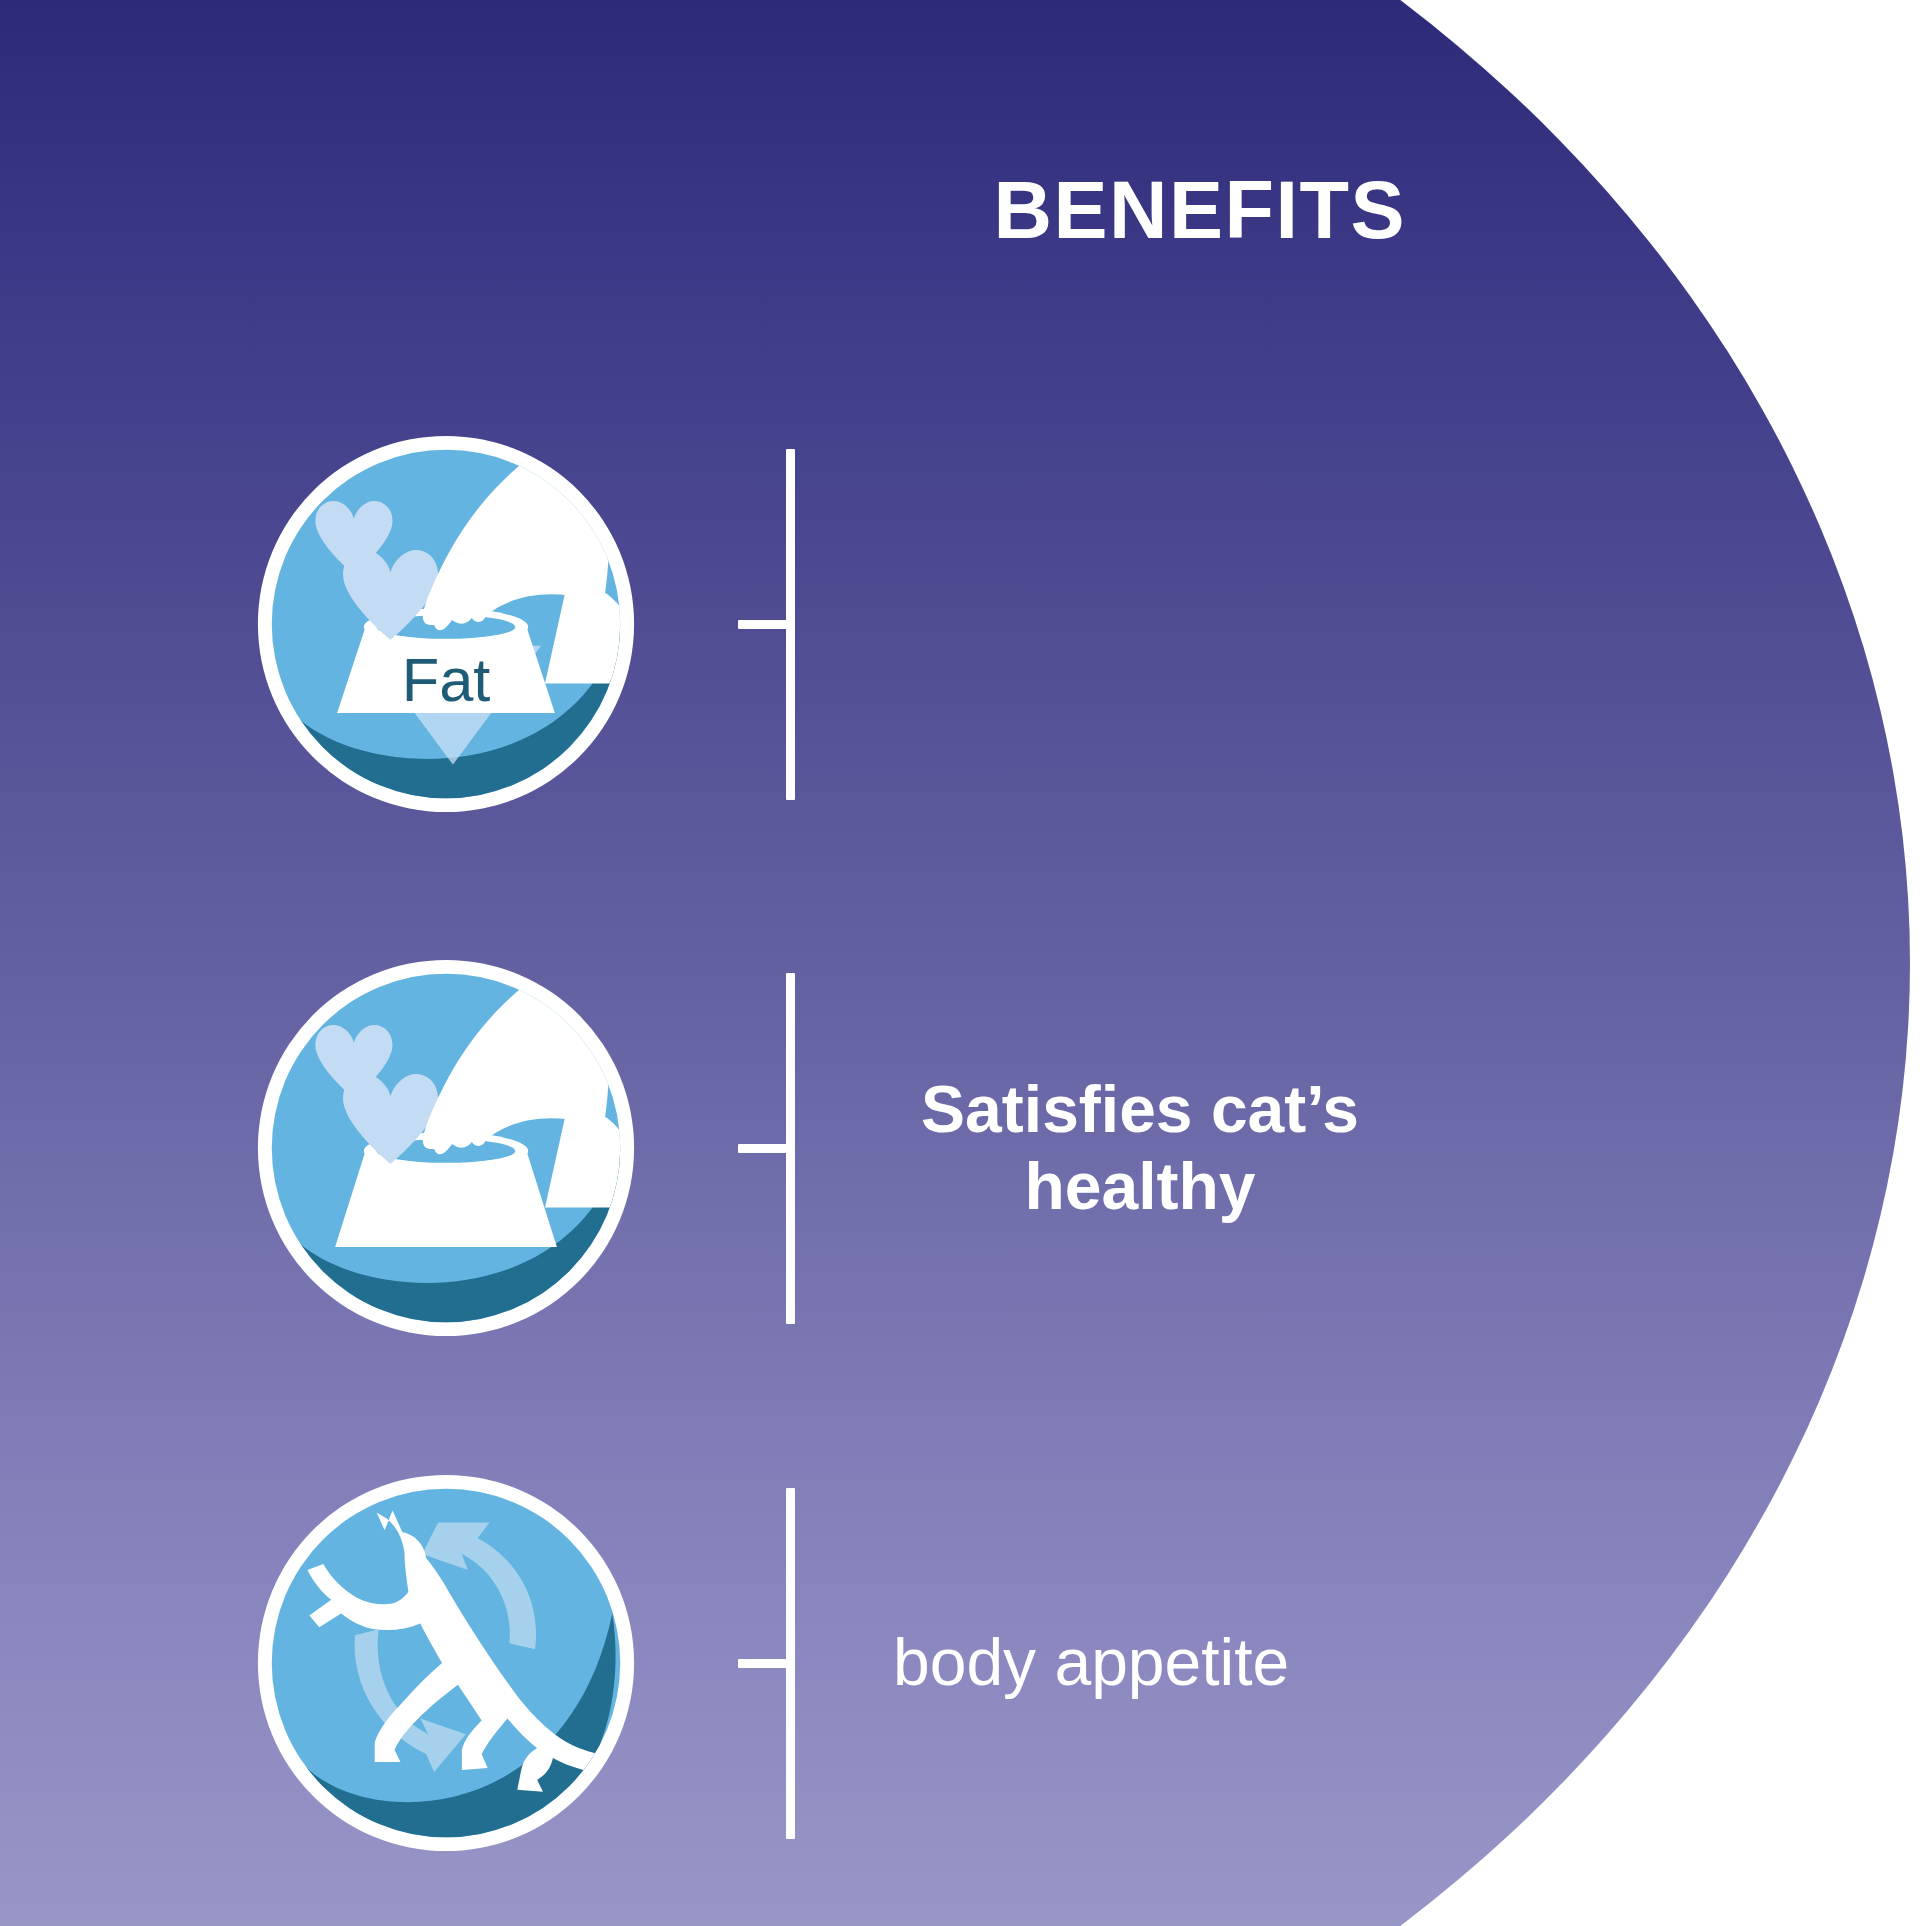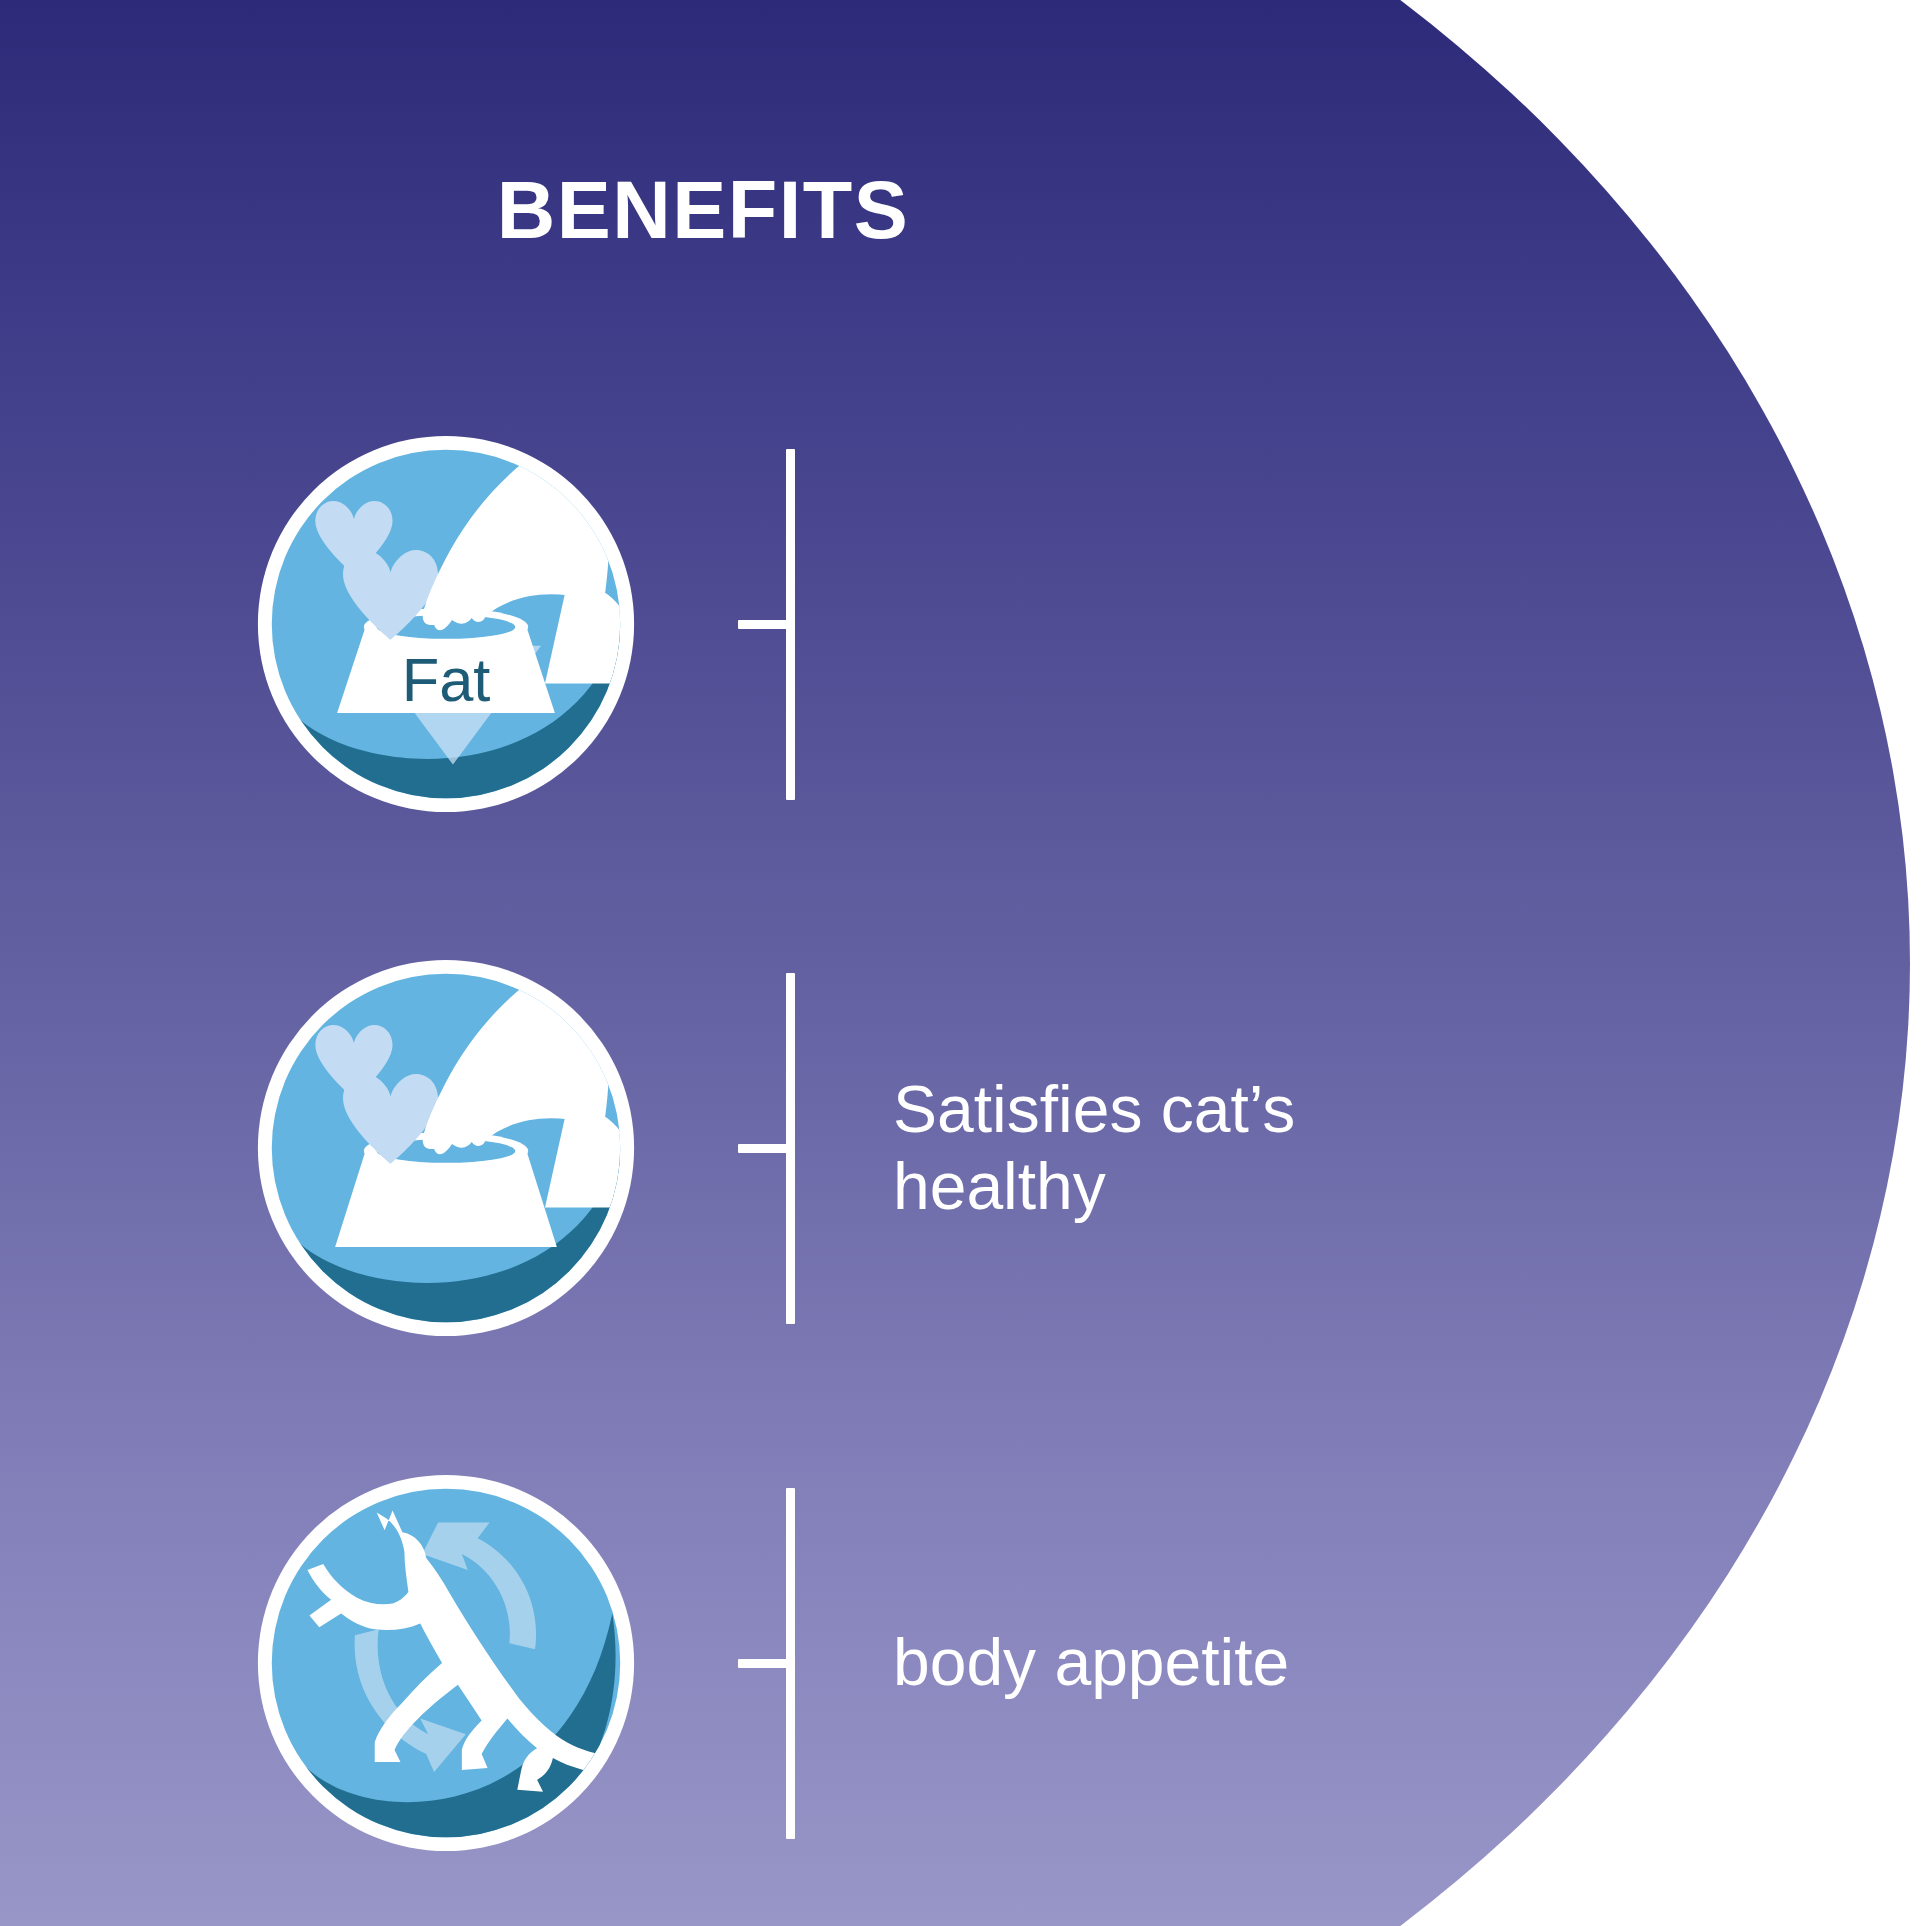--- a/index.html
+++ b/index.html
@@ -37,21 +37,21 @@
     -webkit-clip-path: ellipse(1544px 1297px at 366px 963px);
     clip-path: ellipse(1544px 1297px at 366px 963px);
   }
 
   
   #page-title {
     position: absolute;
     left: 0;
     top: 170px;
     width: 1406px;
-    text-align: center;
+    text-align: right;
     color: #ffffff;
     font-size: 81px;
     font-weight: bold;
     letter-spacing: 1.5px;
     line-height: 1;
   }
 
   
   .benefit-row {
     position: absolute;
@@ -105,21 +105,21 @@
     flex: 1 1 auto;
     color: #ffffff;
     padding-left: 51px;
   }
   .bt-line {
     font-size: 66px;
     line-height: 1.17;
     font-weight: normal;
     white-space: nowrap;
   }
-  .bt-line.bold { font-weight: normal; }
+  .bt-line.bold { font-weight: bold; text-align: center; }
   .bt-line .bold-seg { font-weight: bold; }
   .bt-note {
     font-size: 37px;
     line-height: 1.2;
     margin-top: 13px;
     font-weight: normal;
     white-space: nowrap;
   }
 </style>
 </head>

